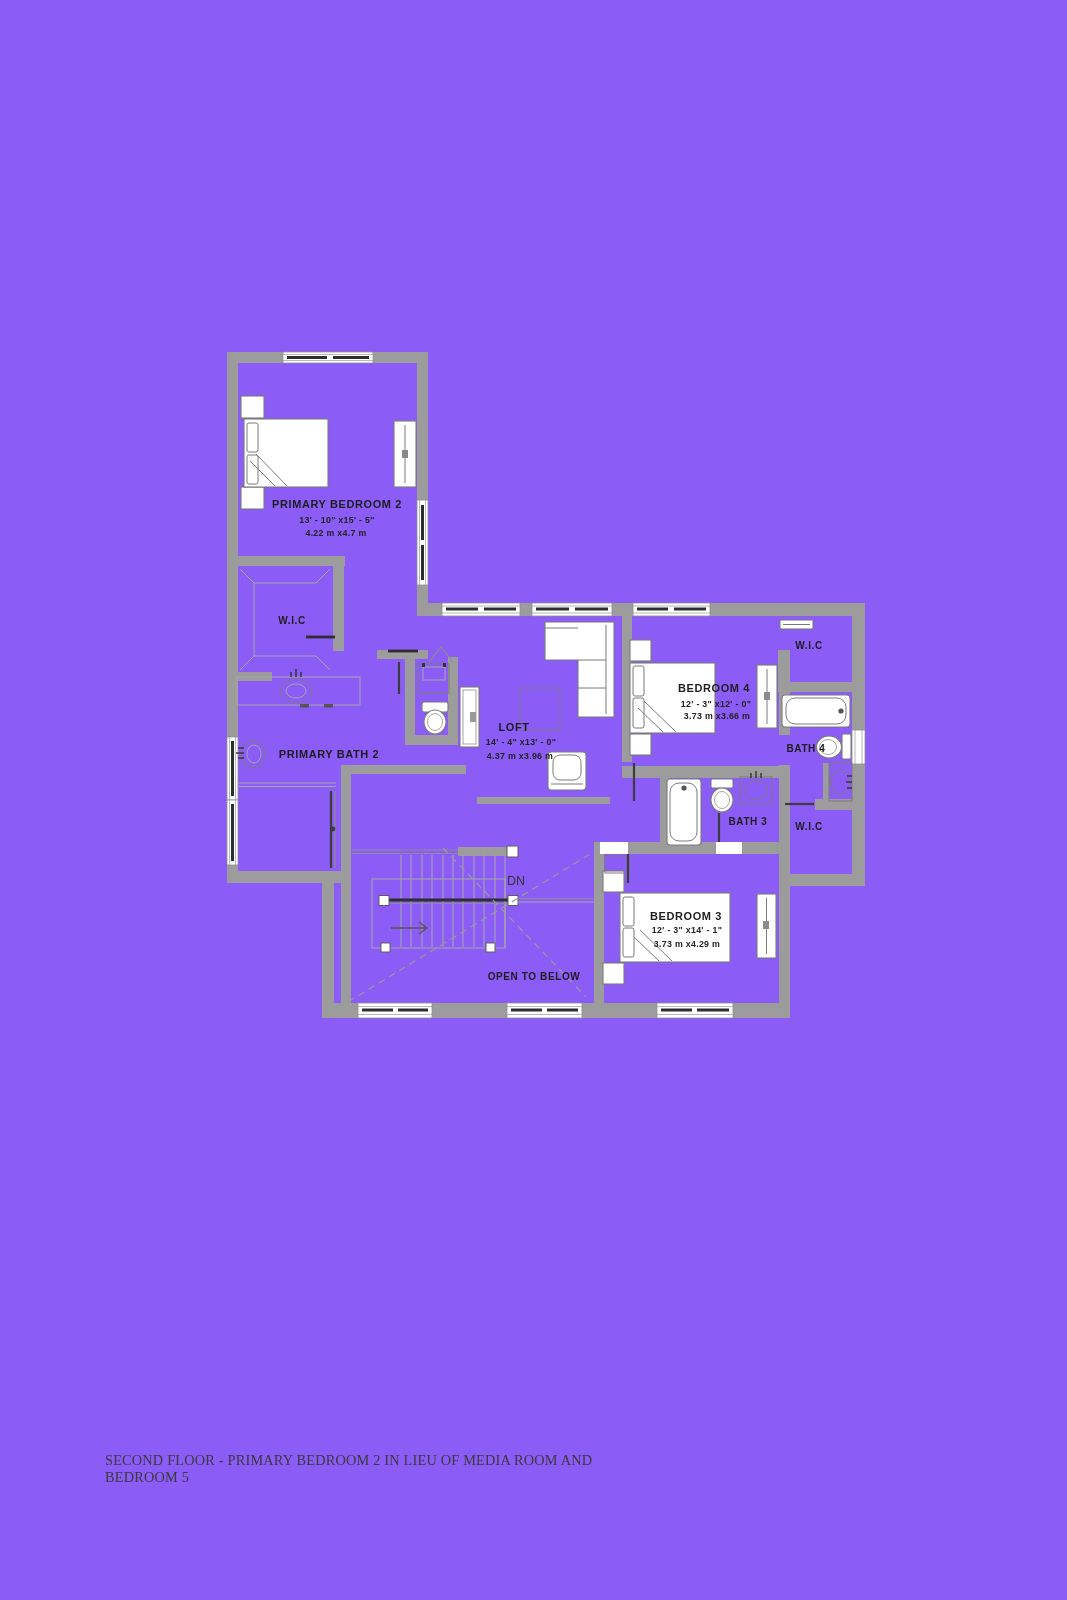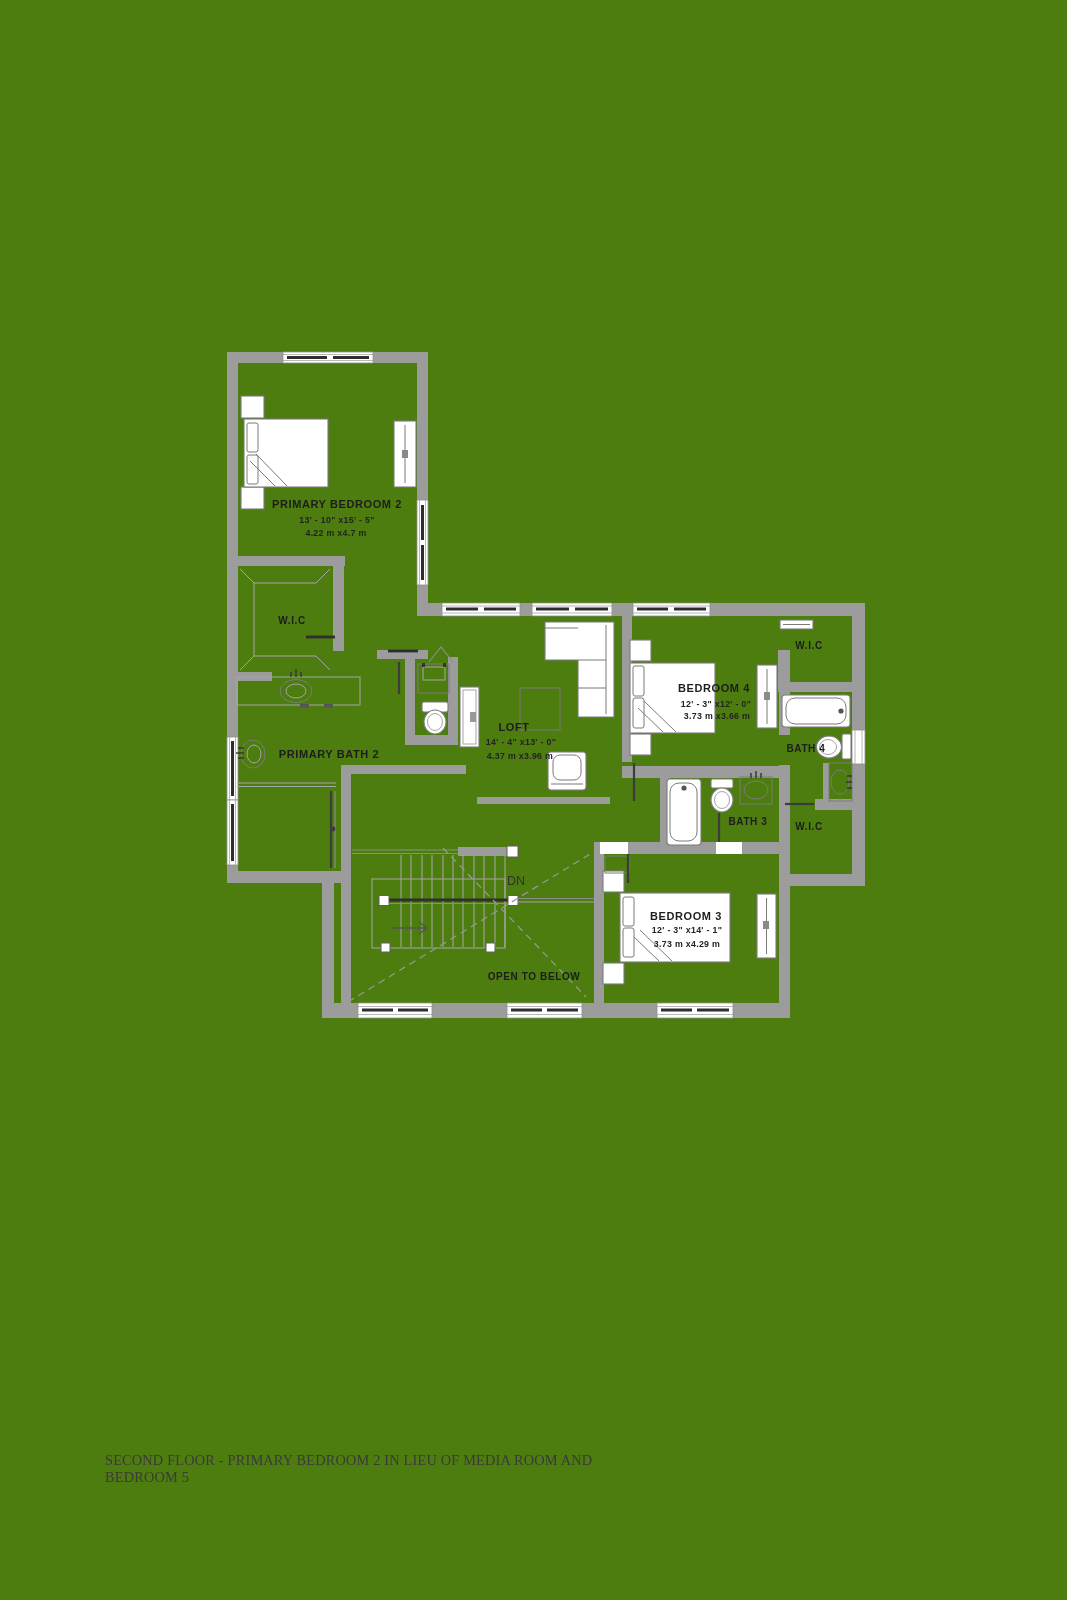--- a/index.html
+++ b/index.html
@@ -1,20 +1,20 @@
 <!DOCTYPE html>
 <html style="--c-wall: #9c9c9c; --c-fixture: #7b7b7b; --c-thin: #a6a6a6; --c-dark: #2e2e2e; --c-text: #1d1d1d; --c-caption: #3a3a3a;"><head>
 <meta charset="utf-8">
 <style>
   :root{
     --c-wall:#9c9c9c; --c-fixture:#7b7b7b; --c-thin:#a6a6a6;
     --c-dark:#2e2e2e; --c-text:#1d1d1d; --c-caption:#3a3a3a;
   }
   html,body{margin:0;padding:0;background:#ffffff;}
-  .page{position:relative;width:1067px;height:1600px;background:#4d7c0f;overflow:hidden;}
+  .page{position:relative;width:1067px;height:1600px;background:#8b5cf6;overflow:hidden;}
   svg{display:block;}
   .wall{fill:var(--c-wall);stroke:none;}
   .winbox{fill:#ffffff;stroke:#8f8f8f;stroke-width:.8;}
   .frame{stroke:#9a9a9a;stroke-width:.7;fill:none;}
   .bar{stroke:var(--c-dark);stroke-width:3;fill:none;}
   .furn{fill:#ffffff;stroke:var(--c-fixture);stroke-width:1.1;}
   .furn2{fill:none;stroke:var(--c-fixture);stroke-width:1;}
   .thin{fill:none;stroke:var(--c-thin);stroke-width:1;}
   .thin2{fill:none;stroke:#8d8d8d;stroke-width:1.2;}
   .darkline{stroke:var(--c-dark);stroke-width:2.8;fill:none;}

